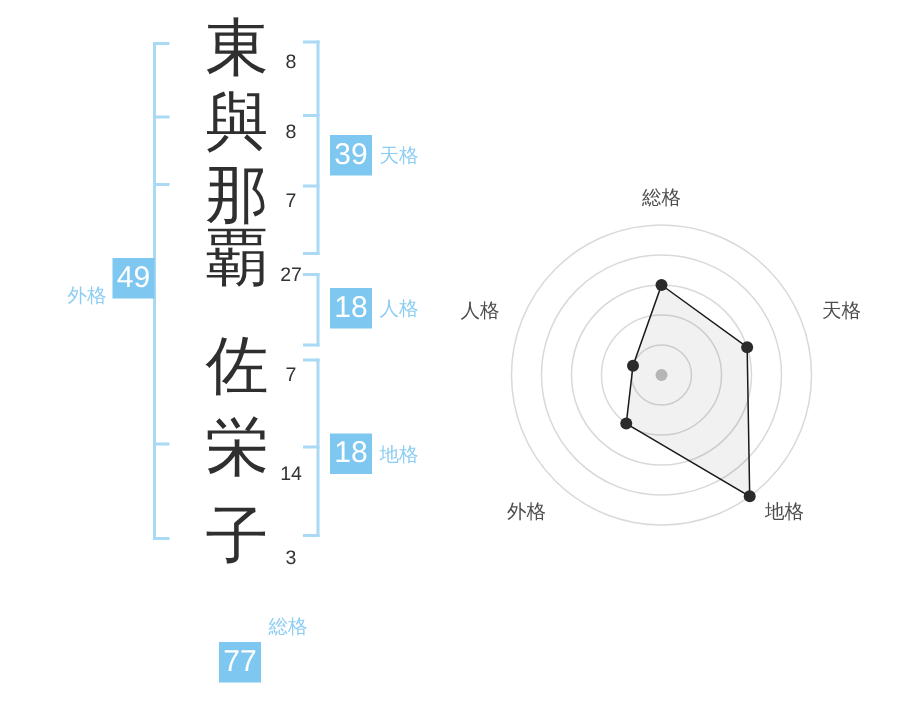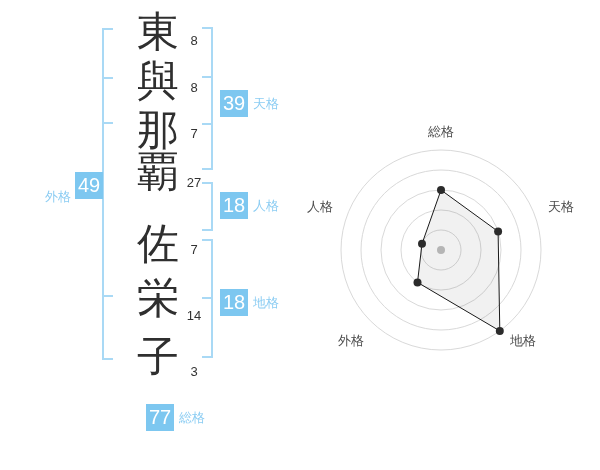--- a/index.html
+++ b/index.html
@@ -91,21 +91,21 @@
 
   <div class="score-badge" style="left:220px;top:192px">18</div>
   <div class="score-label" style="left:253px;top:192px">人格</div>
 
   <div class="score-badge" style="left:220px;top:289px">18</div>
   <div class="score-label" style="left:253px;top:289px">地格</div>
 
   <div class="score-label" style="left:30px;top:183px;width:41px;text-align:right">外格</div>
   <div class="score-badge" style="left:75px;top:172px">49</div>
 
-  <div class="score-badge" style="left:146px;top:404px">77</div>
+  <div class="score-badge" style="left:146px;top:428px">77</div>
   <div class="score-label" style="left:179px;top:404px">総格</div>
 
   <svg id="radar" viewBox="0 0 280 260">
       <circle cx="135" cy="135" r="20" fill="none" stroke="#d9d9d9" stroke-width="1"></circle>
       <circle cx="135" cy="135" r="40" fill="none" stroke="#d9d9d9" stroke-width="1"></circle>
       <circle cx="135" cy="135" r="60" fill="none" stroke="#d9d9d9" stroke-width="1"></circle>
       <circle cx="135" cy="135" r="80" fill="none" stroke="#d9d9d9" stroke-width="1"></circle>
       <circle cx="135" cy="135" r="100" fill="none" stroke="#d9d9d9" stroke-width="1"></circle>
       <circle cx="135" cy="135" r="4" fill="#c0c0c0"></circle>
       <polygon points="135.0,75.0 192.1,116.5 193.8,215.9 111.5,167.4 116.0,128.8" fill="rgba(0,0,0,0.055)" stroke="#1a1a1a" stroke-width="1"></polygon>

